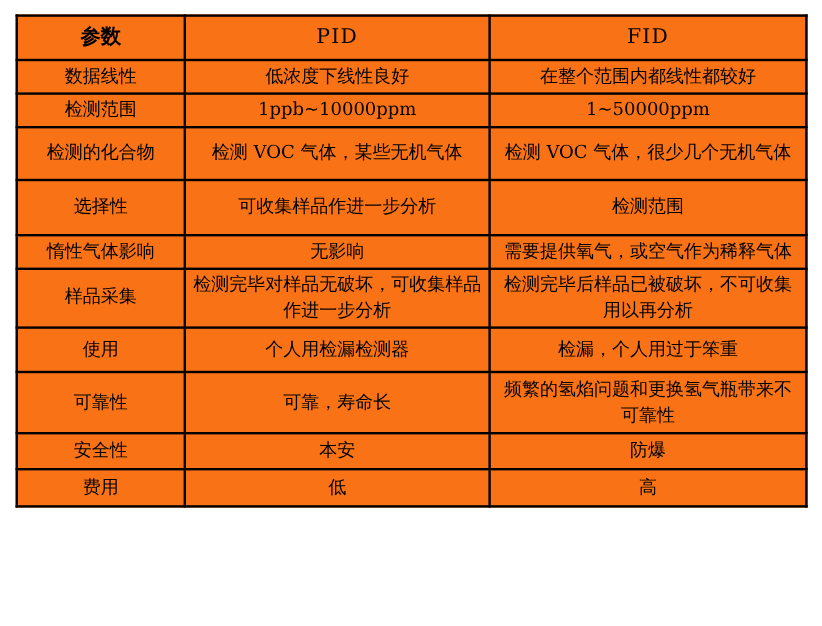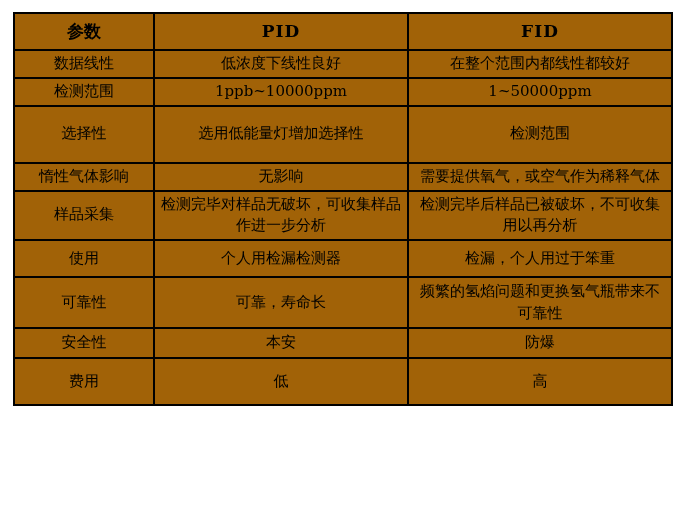--- a/index.html
+++ b/index.html
@@ -15,42 +15,42 @@
     font-family: "DejaVu Serif", "Liberation Serif", serif;
     color: #000000;
   }
   table.cmp {
     position: absolute;
     left: 13px;
     top: 12px;
     width: 658px;
     border-collapse: collapse;
     table-layout: fixed;
-    background: #a16207;
+    background: #f97316;
   }
   table.cmp col.c1 { width: 140px; }
   table.cmp col.c2 { width: 254px; }
   table.cmp col.c3 { width: 264px; }
   table.cmp th, table.cmp td {
     border: 2px solid #000000;
     text-align: center;
     vertical-align: middle;
     padding: 2px 6px;
     font-size: 15px;
     line-height: 1.45;
     word-break: break-word;
   }
   table.cmp th.param-hdr {
     font-size: 17px;
     font-weight: bold;
     height: 31px;
   }
   table.cmp th.col-hdr {
     font-size: 17px;
-    font-weight: bold;
+    font-weight: normal;
     letter-spacing: 1px;
   }
 </style>
 </head>
 <body>
 
 <table class="cmp">
   <colgroup>
     <col class="c1">
       <col class="c2">
@@ -67,23 +67,28 @@
     <tr style="height:22px">
       <td>数据线性</td>
       <td>低浓度下线性良好</td>
       <td>在整个范围内都线性都较好</td>
     </tr>
     <tr style="height:21px">
       <td>检测范围</td>
       <td>1ppb~10000ppm</td>
       <td>1~50000ppm</td>
     </tr>
-    <tr style="height:57px">
+    <tr style="height:44px">
+      <td>检测的化合物</td>
+      <td>检测 VOC 气体，某些无机气体</td>
+      <td>检测 VOC 气体，很少几个无机气体</td>
+    </tr>
+    <tr style="height:46px">
       <td>选择性</td>
-      <td>选用低能量灯增加选择性</td>
+      <td>可收集样品作进一步分析</td>
       <td>检测范围</td>
     </tr>
     <tr style="height:28px">
       <td>惰性气体影响</td>
       <td>无影响</td>
       <td>需要提供氧气，或空气作为稀释气体</td>
     </tr>
     <tr style="height:49px">
       <td>样品采集</td>
       <td>检测完毕对样品无破坏，可收集样品作进一步分析</td>
@@ -97,19 +102,19 @@
     <tr style="height:51px">
       <td>可靠性</td>
       <td>可靠，寿命长</td>
       <td>频繁的氢焰问题和更换氢气瓶带来不可靠性</td>
     </tr>
     <tr style="height:30px">
       <td>安全性</td>
       <td>本安</td>
       <td>防爆</td>
     </tr>
-    <tr style="height:47px">
+    <tr style="height:31px">
       <td>费用</td>
       <td>低</td>
       <td>高</td>
     </tr>
   </tbody>
 </table>
 
 </body></html>

